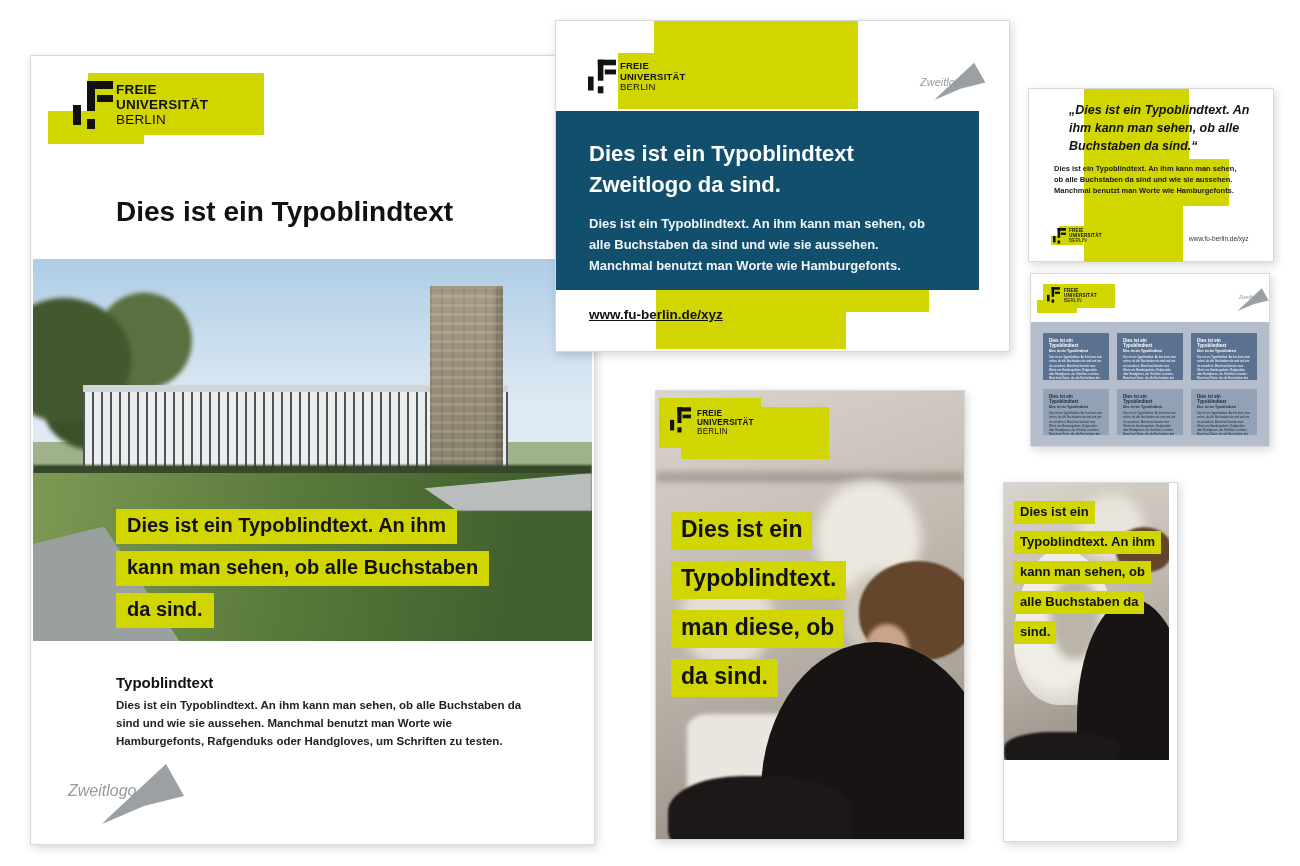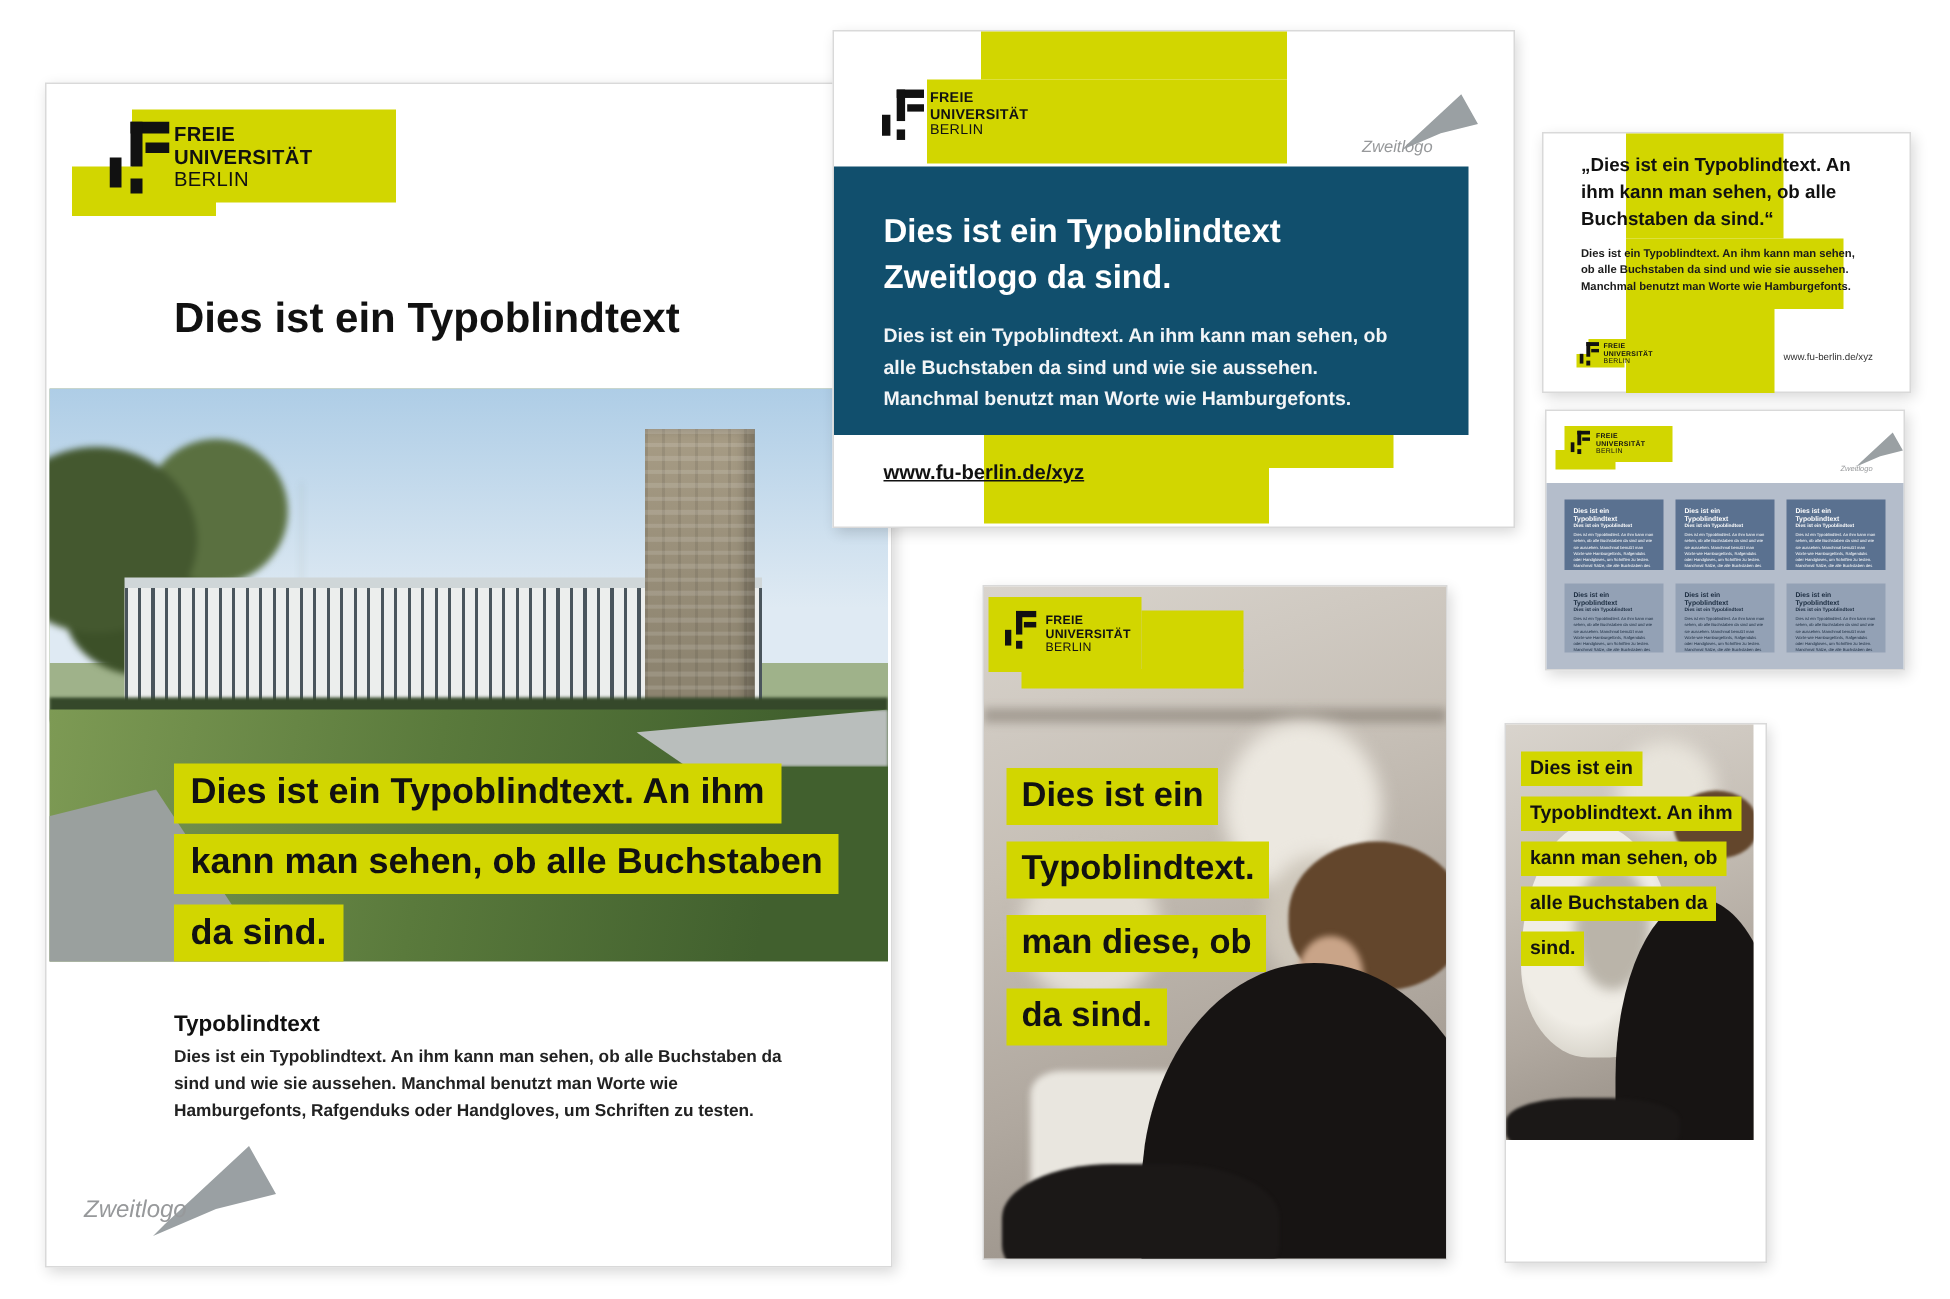--- a/index.html
+++ b/index.html
@@ -15,21 +15,21 @@
   .mock{position:absolute;background:#fff;border:1px solid #d9d9d9;box-shadow:2px 3px 9px rgba(0,0,0,.16);}
 
   
   .yrect{position:absolute;background:var(--yellow);}
   .fu-glyph{position:absolute;}
   .fu-text{position:absolute;color:var(--ink);font-weight:bold;line-height:1.12;letter-spacing:.2px;}
   .fu-text .city{font-weight:normal;}
 
   .zweitlogo{position:absolute;color:var(--gray-logo);}
   .zweitlogo svg{position:absolute;right:0;top:0;}
-  .zweitlogo .zl-text{position:absolute;left:0;font-style:italic;margin-top:16px;}
+  .zweitlogo .zl-text{position:absolute;left:12px;font-style:italic;}
 
   
   .poster{left:30px;top:55px;width:565px;height:790px;}
   .poster-headline{position:absolute;left:85px;top:140px;font-size:28px;font-weight:bold;color:var(--ink);}
   .photo{position:absolute;left:2px;top:203px;width:559px;height:382px;overflow:hidden;background:#9fb28a;}
   .ph-sky{position:absolute;left:0;top:0;right:0;height:48%;background:linear-gradient(#aecde6,#dfeaf3 80%);}
   .ph-trees{position:absolute;left:-4%;top:4%;width:34%;height:50%;
     background:radial-gradient(ellipse 60% 55% at 28% 45%,#44582f 0 58%,transparent 60%),
                radial-gradient(ellipse 45% 45% at 70% 35%,#5a7040 0 55%,transparent 57%),
                radial-gradient(ellipse 50% 40% at 45% 70%,#3c5028 0 55%,transparent 57%);
@@ -46,39 +46,39 @@
   .ph-hedge{position:absolute;left:0;right:0;top:54%;height:4%;background:#35482a;filter:blur(1px);}
   .ph-lawn{position:absolute;left:0;right:0;bottom:0;height:44%;
     background:linear-gradient(100deg,#7d9a54,#5a7a3c 45%,#41602e 85%);}
   .ph-path{position:absolute;left:-6%;bottom:-4%;width:34%;height:34%;background:#9aa09e;
     clip-path:polygon(0 20%,55% 0,100% 100%,0 100%);filter:blur(1px);}
   .ph-walk{position:absolute;right:0;bottom:34%;width:30%;height:10%;background:#b9bebc;
     clip-path:polygon(0 40%,100% 0,100% 100%,20% 100%);filter:blur(1px);}
   .hl-stack{position:absolute;}
   .hl{display:table;background:var(--yellow);color:var(--ink);font-weight:bold;}
   .poster .hl-stack{left:83px;top:250px;}
-  .poster .hl{font-size:24px;padding:5px 11px 7px;margin-bottom:7px;}
+  .poster .hl{font-size:20px;padding:5px 11px 7px;margin-bottom:7px;}
   .poster-sec-title{position:absolute;left:85px;top:618px;font-size:15px;font-weight:bold;color:var(--ink);}
   .poster-body{position:absolute;left:85px;top:640px;width:425px;font-size:11.5px;line-height:18px;font-weight:bold;color:#222;}
   .poster .zweitlogo{left:25px;top:702px;width:142px;height:74px;}
   .poster .zweitlogo .zl-text{top:24px;font-size:16px;}
 
   
   .lcard{left:555px;top:20px;width:455px;height:332px;z-index:3;}
   .lcard .blue-box{position:absolute;left:0;top:90px;width:423px;height:179px;background:var(--blue);}
   .lcard .bb-h{color:#fff;font-weight:bold;font-size:22px;line-height:31px;margin-left:33px;}
   .lcard .bb-h1{margin-top:27px;}
   .lcard .bb-body{margin:13px 40px 0 33px;color:#f2f5f7;font-size:13px;line-height:21px;font-weight:bold;}
   .lcard .link{position:absolute;left:33px;top:286px;font-size:13.5px;font-weight:bold;color:var(--ink);text-decoration:underline;z-index:4;}
   .lcard .zweitlogo{left:352px;top:38px;width:86px;height:52px;}
   .lcard .zweitlogo .zl-text{top:17px;font-size:11px;}
 
   
   .qcard{left:1028px;top:88px;width:246px;height:174px;}
-  .qcard .quote{position:absolute;left:25px;top:12px;width:192px;font-size:12.5px;line-height:18px;font-weight:bold;color:var(--ink);z-index:2;}
+  .qcard .quote{position:absolute;left:40px;top:12px;width:192px;font-size:12.5px;line-height:18px;font-weight:bold;color:var(--ink);z-index:2;font-style:italic;}
   .qcard .qbody{position:absolute;left:25px;top:74px;width:188px;font-size:7.5px;line-height:11px;font-weight:bold;color:#1a1a1a;z-index:2;}
   .qcard .qlink{position:absolute;left:160px;top:146px;font-size:6.5px;color:#333;z-index:2;}
 
   
   .scard{left:1030px;top:273px;width:240px;height:174px;}
   .scard .sbody{position:absolute;left:0;top:48px;right:0;bottom:0;background:#b4bdcb;padding:11px 12px;}
   .sgrid{display:grid;grid-template-columns:repeat(3,1fr);grid-template-rows:1fr 1fr;gap:9px 8px;height:100%;}
   .tile{overflow:hidden;padding:5px 6px;}
   .tile-dark{background:#5a7190;color:#fff;}
   .tile-light{background:#93a1b5;color:#18293d;}

